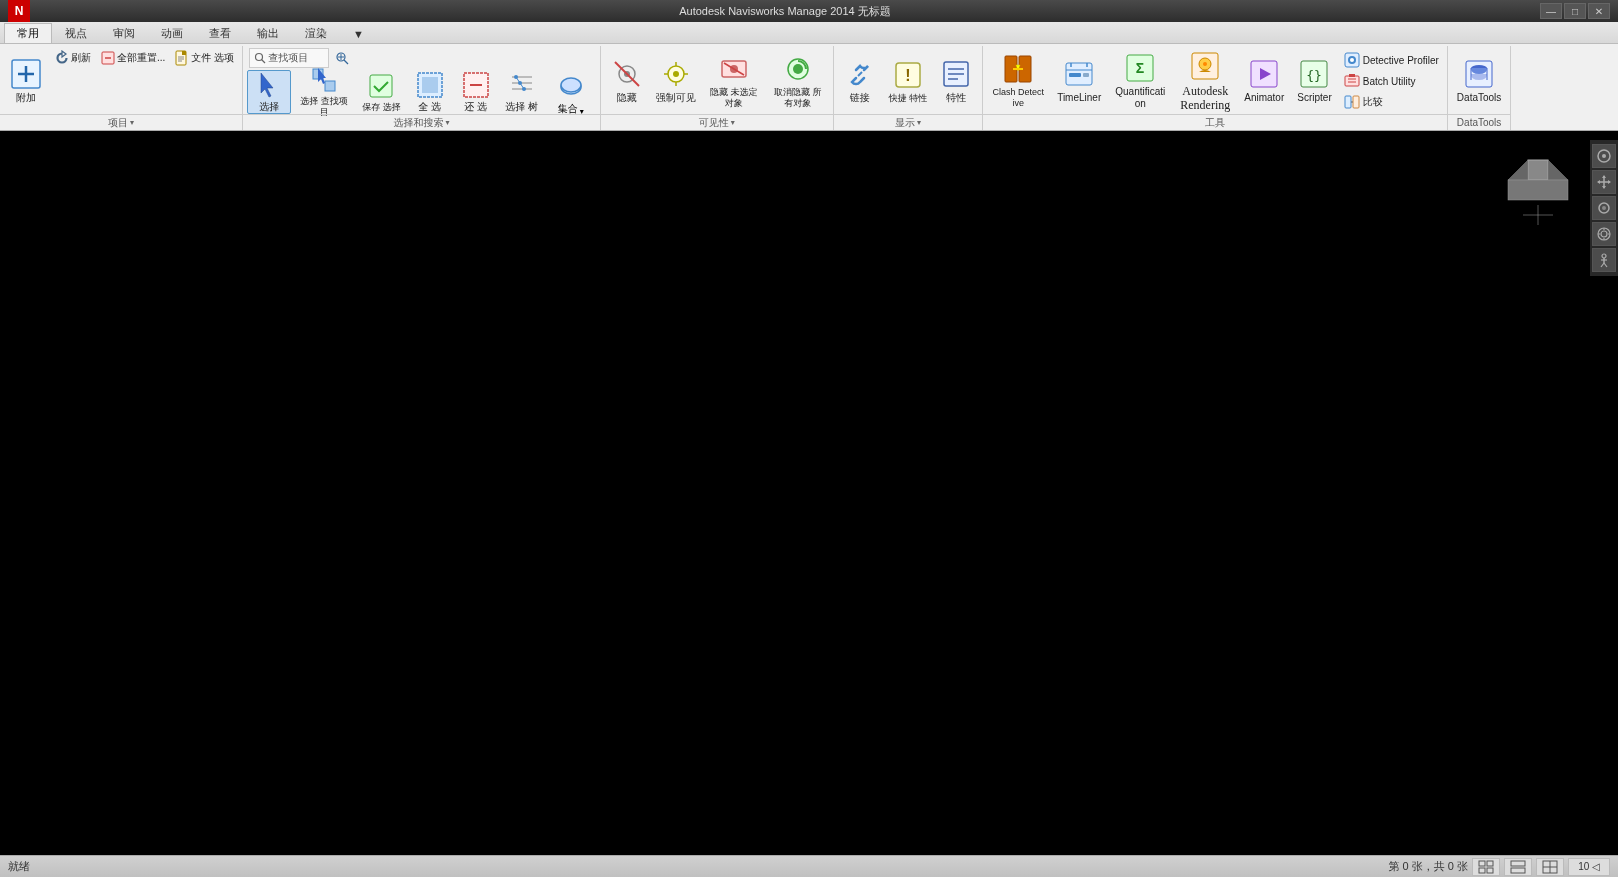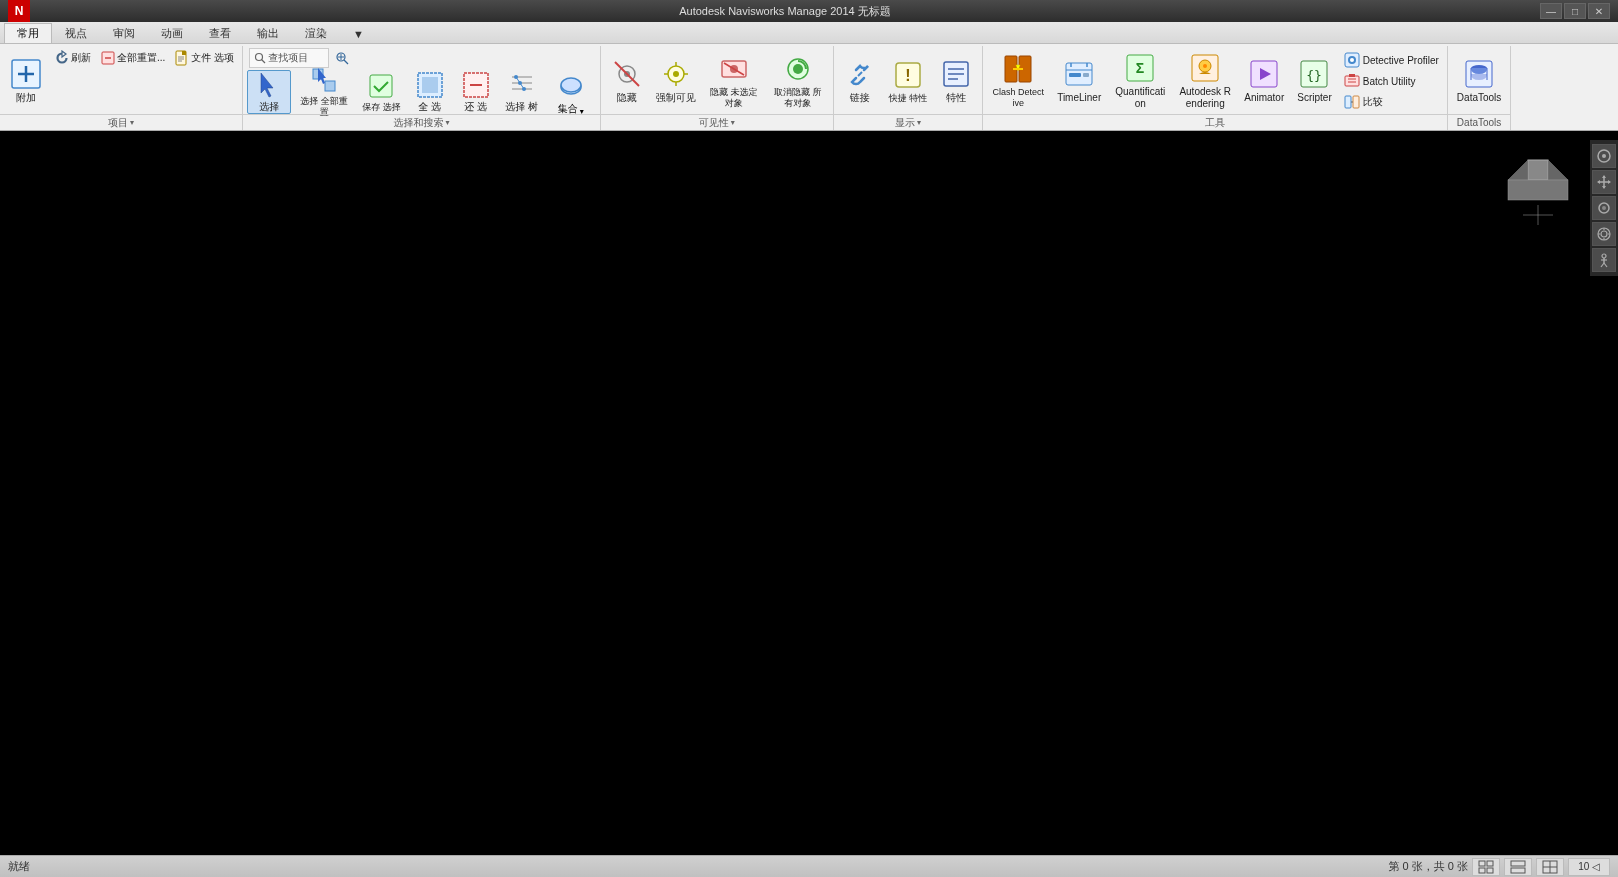--- a/index.html
+++ b/index.html
@@ -496,21 +496,21 @@
           </div>
 
           <div class="btn-large" style="height:44px;">
             <div class="icon-area">
               <svg width="28" height="28" viewBox="0 0 28 28">
                 <rect x="3" y="3" width="10" height="10" fill="#aaccee" stroke="#4488cc" stroke-width="1"></rect>
                 <rect x="15" y="15" width="10" height="10" fill="#aaccee" stroke="#4488cc" stroke-width="1"></rect>
                 <polygon points="8,2 8,16 11,13 13,18 15,17 13,12 16,12" fill="#3366cc"></polygon>
               </svg>
             </div>
-            <span class="btn-label" style="font-size:9px;">选择 全部重置</span>
+            <span class="btn-label" style="font-size:9px;">选择 查找项目</span>
           </div>
 
           <div class="btn-large" style="height:44px;">
             <div class="icon-area">
               <svg width="28" height="28" viewBox="0 0 28 28">
                 <rect x="3" y="3" width="22" height="22" rx="2" fill="#e0ffe0" stroke="#44aa44" stroke-width="1"></rect>
                 <path d="M7 14 L12 19 L21 10" stroke="#33aa33" stroke-width="2" fill="none"></path>
               </svg>
             </div>
             <span class="btn-label" style="font-size:9px;">保存 选择</span>
@@ -704,21 +704,21 @@
 
         <div class="btn-large">
           <div class="icon-area">
             <svg width="32" height="32" viewBox="0 0 32 32">
               <rect x="3" y="3" width="26" height="26" rx="2" fill="#fff0e0" stroke="#cc8800" stroke-width="1"></rect>
               <circle cx="16" cy="14" r="6" fill="#ffcc44" stroke="#cc8800" stroke-width="1"></circle>
               <path d="M10 22 Q16 18 22 22" fill="#cc8800"></path>
               <circle cx="16" cy="14" r="2" fill="#ff8800"></circle>
             </svg>
           </div>
-          <span class="btn-label" style="font-size:10px;">Autodesk Rendering</span>
+          <span class="btn-label" style="font-size:12px;font-family:Liberation Serif, serif;">Autodesk Rendering</span>
         </div>
 
         <div class="btn-large">
           <div class="icon-area">
             <svg width="32" height="32" viewBox="0 0 32 32">
               <rect x="3" y="3" width="26" height="26" rx="2" fill="#f0e0ff" stroke="#8844cc" stroke-width="1"></rect>
               <polygon points="12,10 12,22 23,16" fill="#8844cc"></polygon>
             </svg>
           </div>
           <span class="btn-label">Animator</span>

